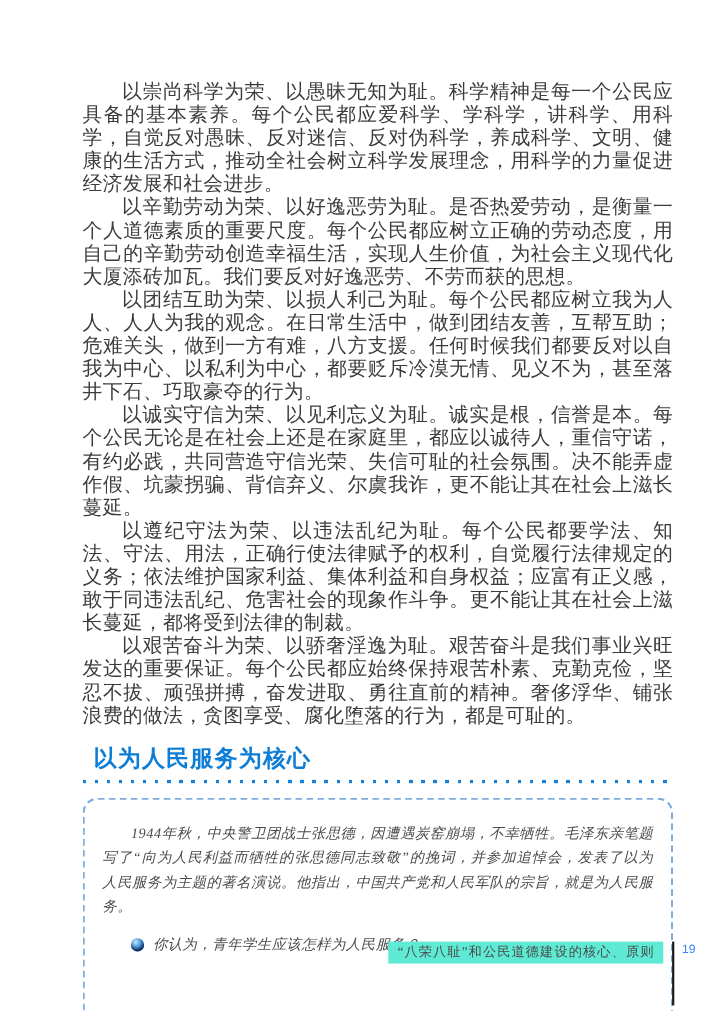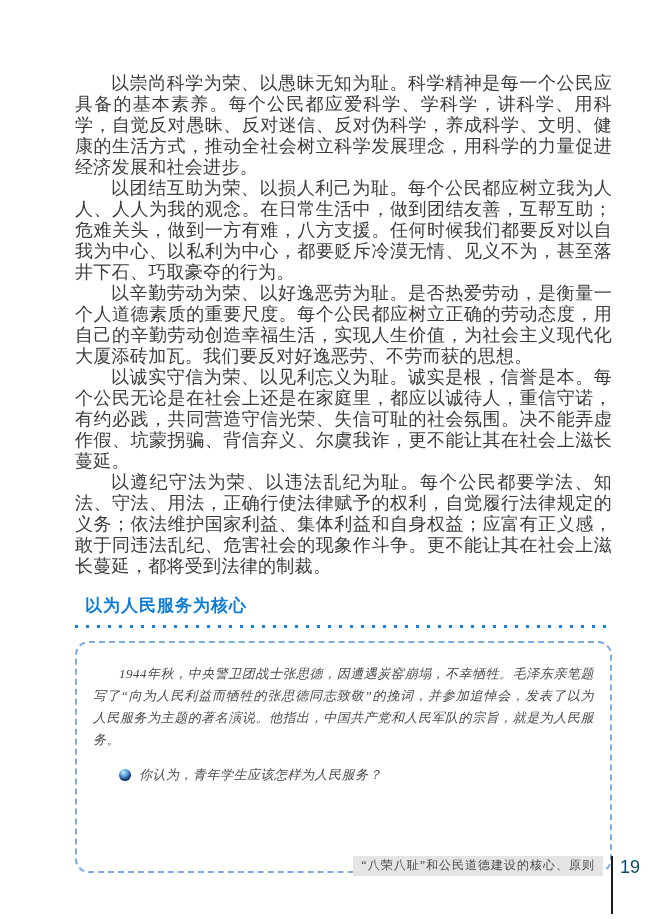--- a/index.html
+++ b/index.html
@@ -9,21 +9,21 @@
     font-family:"Liberation Serif","DejaVu Serif",serif;
   }
   .content{
     position:absolute;left:75px;top:73px;width:537px;
   }
   .body-para{
     margin:0;font-size:18px;line-height:21px;text-align:justify;
     text-indent:2em;color:#3c3c3c;letter-spacing:0.3px;
   }
   .section-heading{
-    margin:17px 0 0 10px;font-size:17px;font-weight:bold;color:#0d7dd6;
+    margin:17px 0 0 10px;font-size:21px;font-weight:bold;color:#0d7dd6;
     font-family:"Liberation Sans","DejaVu Sans",sans-serif;
     letter-spacing:1px;line-height:24px;
   }
   .dotted-rule{
     margin-top:7px;height:3px;
     background:repeating-linear-gradient(to right,#1a82d6 0 3px,transparent 3px 11px);
   }
   .activity-box{
     margin-top:13px;
     border:2px dashed #7cadde;border-radius:14px;
@@ -42,41 +42,42 @@
     display:inline-block;width:12px;height:12px;border-radius:50%;
     background:radial-gradient(circle at 35% 28%, #c2e9ff 0%, #55a0dc 38%, #1c4f96 68%, #081d4d 100%);
     box-shadow:inset 0 -2px 3px rgba(0,0,20,0.45);
     margin-right:8px;vertical-align:-2px;
   }
   .footer{
     position:absolute;top:856px;left:0;right:0;
     display:flex;justify-content:flex-end;align-items:flex-start;
   }
   .footer-band{
-    background:#e5e5e5;color:#4a4a4a;font-size:12px;line-height:15px;
+    background:#5eead4;color:#4a4a4a;font-size:12px;line-height:15px;
     padding:2px 8px 3px 8px;letter-spacing:1px;
   }
   .footer-divider{
     width:2px;height:58px;background:#1b1b1b;margin:0 7px 0 8px;
   }
   .page-number{
-    font-size:18px;color:#0c4a6e;width:30px;padding-top:1px;
+    font-size:11px;color:#3b82f6;width:30px;padding-top:1px;
     font-family:"Liberation Sans","DejaVu Sans",sans-serif;
   }
 </style>
 </head>
 <body>
 
 <div class="content">
 
   <p class="body-para">以崇尚科学为荣、以愚昧无知为耻。科学精神是每一个公民应具备的基本素养。每个公民都应爱科学、学科学，讲科学、用科学，自觉反对愚昧、反对迷信、反对伪科学，养成科学、文明、健康的生活方式，推动全社会树立科学发展理念，用科学的力量促进经济发展和社会进步。</p>
+  <p class="body-para">以辛勤劳动为荣、以好逸恶劳为耻。是否热爱劳动，是衡量一个人道德素质的重要尺度。每个公民都应树立正确的劳动态度，用自己的辛勤劳动创造幸福生活，实现人生价值，为社会主义现代化大厦添砖加瓦。我们要反对好逸恶劳、不劳而获的思想。</p>
   <p class="body-para">以团结互助为荣、以损人利己为耻。每个公民都应树立我为人人、人人为我的观念。在日常生活中，做到团结友善，互帮互助；危难关头，做到一方有难，八方支援。任何时候我们都要反对以自我为中心、以私利为中心，都要贬斥冷漠无情、见义不为，甚至落井下石、巧取豪夺的行为。</p>
-  <p class="body-para">以辛勤劳动为荣、以好逸恶劳为耻。是否热爱劳动，是衡量一个人道德素质的重要尺度。每个公民都应树立正确的劳动态度，用自己的辛勤劳动创造幸福生活，实现人生价值，为社会主义现代化大厦添砖加瓦。我们要反对好逸恶劳、不劳而获的思想。</p>
   <p class="body-para">以诚实守信为荣、以见利忘义为耻。诚实是根，信誉是本。每个公民无论是在社会上还是在家庭里，都应以诚待人，重信守诺，有约必践，共同营造守信光荣、失信可耻的社会氛围。决不能弄虚作假、坑蒙拐骗、背信弃义、尔虞我诈，更不能让其在社会上滋长蔓延。</p>
   <p class="body-para">以遵纪守法为荣、以违法乱纪为耻。每个公民都要学法、知法、守法、用法，正确行使法律赋予的权利，自觉履行法律规定的义务；依法维护国家利益、集体利益和自身权益；应富有正义感，敢于同违法乱纪、危害社会的现象作斗争。更不能让其在社会上滋长蔓延，都将受到法律的制裁。</p>
+  <p class="body-para">以艰苦奋斗为荣、以骄奢淫逸为耻。艰苦奋斗是我们事业兴旺发达的重要保证。每个公民都应始终保持艰苦朴素、克勤克俭，坚忍不拔、顽强拼搏，奋发进取、勇往直前的精神。奢侈浮华、铺张浪费的做法，贪图享受、腐化堕落的行为，都是可耻的。</p>
 
   <h2 class="section-heading">以为人民服务为核心</h2>
   <div class="dotted-rule"></div>
 
   <div class="activity-box">
     <p class="box-intro">1944年秋，中央警卫团战士张思德，因遭遇炭窑崩塌，不幸牺牲。毛泽东亲笔题写了“向为人民利益而牺牲的张思德同志致敬”的挽词，并参加追悼会，发表了以为人民服务为主题的著名演说。他指出，中国共产党和人民军队的宗旨，就是为人民服务。</p>
 
 
 
     <p class="question"><span class="globe"></span><span>你认为，青年学生应该怎样为人民服务？</span></p>

